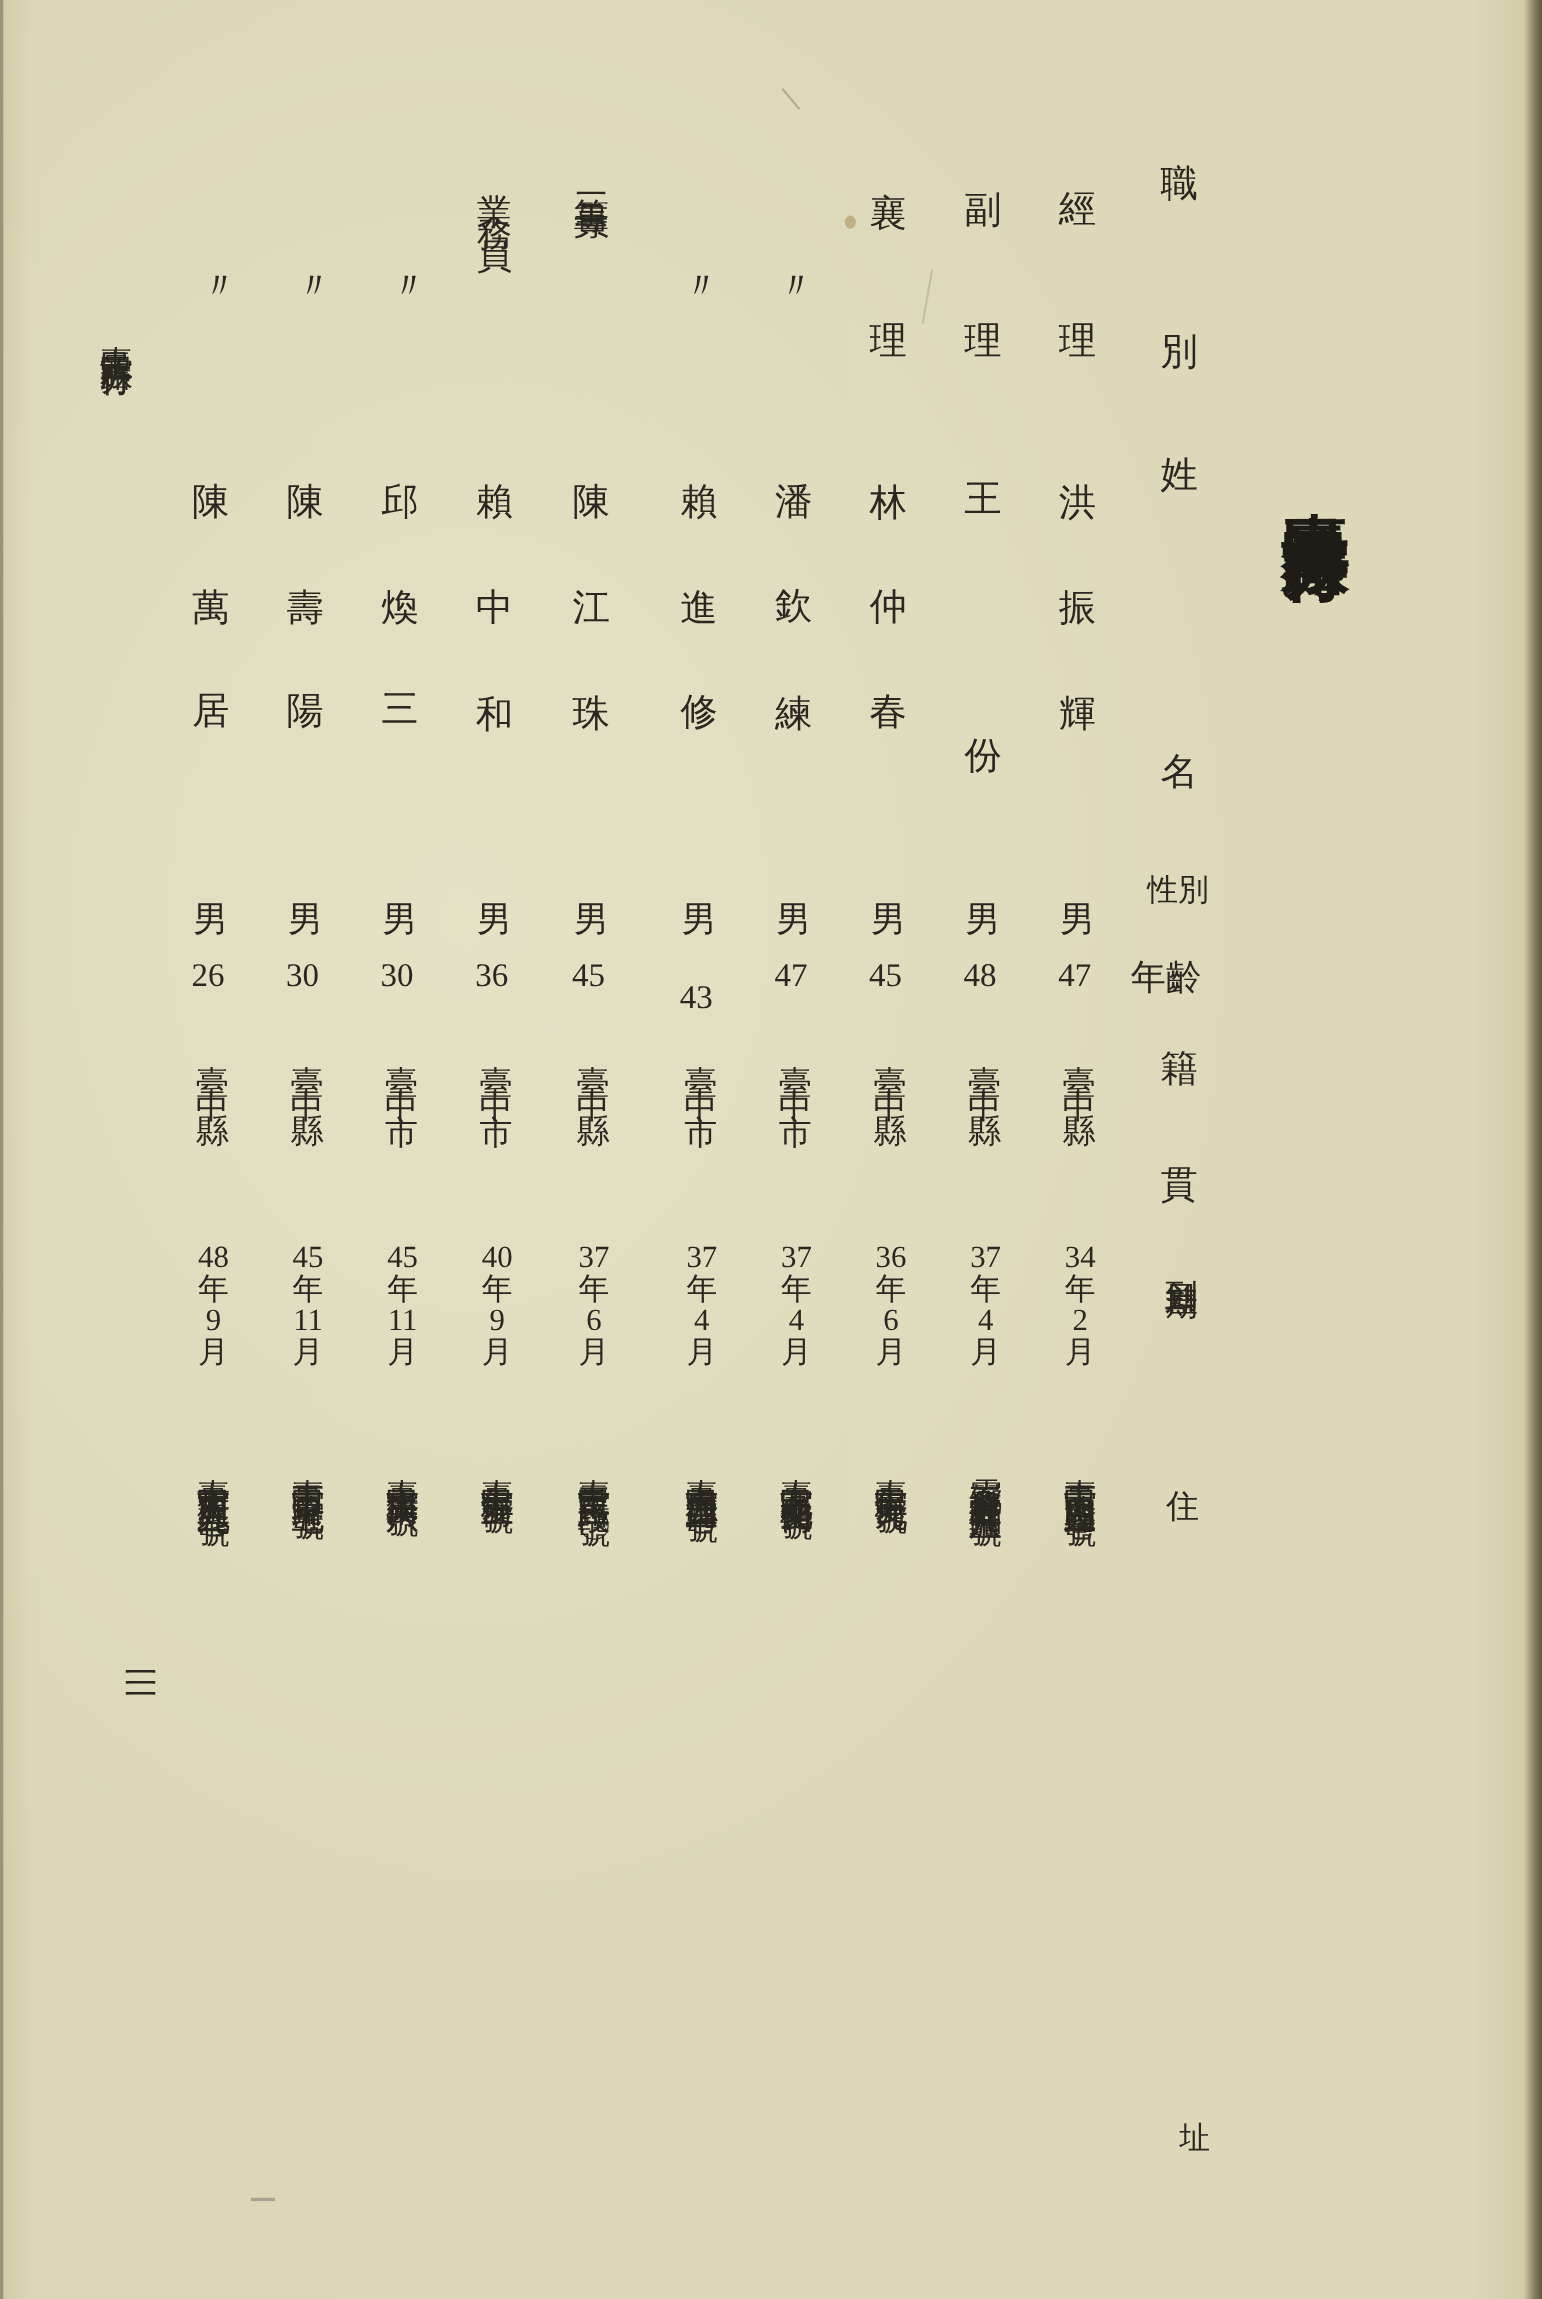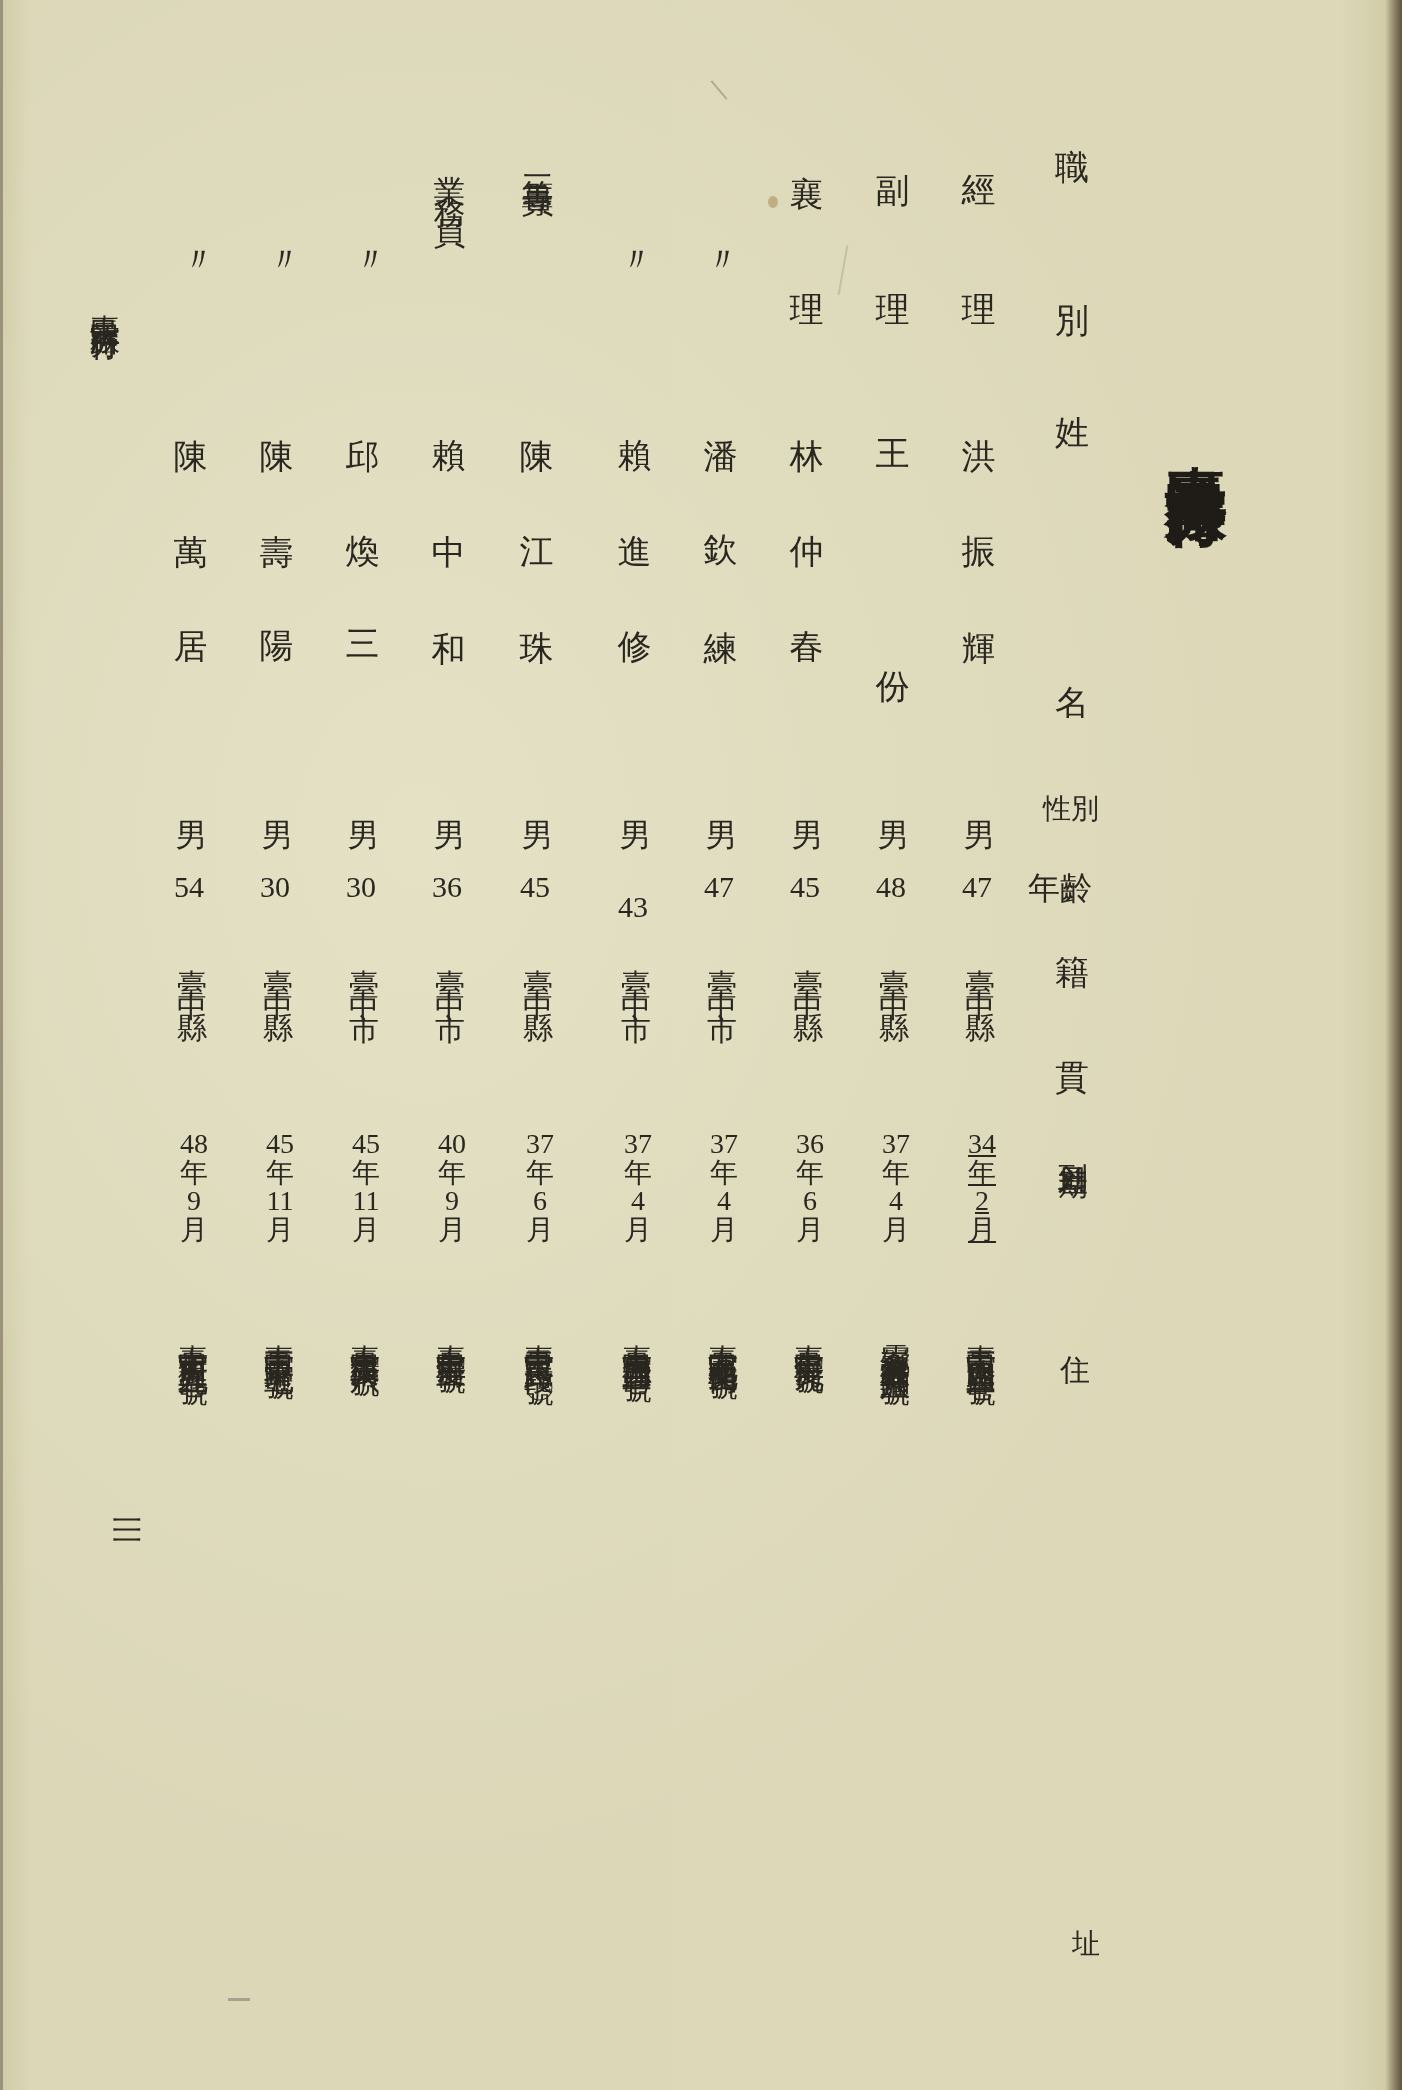--- a/index.html
+++ b/index.html
@@ -70,21 +70,21 @@
   <div class="col" style="left:1058px;top:1140px;font-size:30px;letter-spacing:2px;">到差日期</div>
   <div class="hdr" style="left:1060px;top:1355px;font-size:30px;">住</div>
   <div class="hdr" style="left:1072px;top:1930px;font-size:28px;">址</div>
 
   <div>
     <div class="col cell-role" style="left:962px;letter-spacing:118px;">經理</div>
     <div class="col cell-name" style="left:962px;letter-spacing:96px;">洪振輝</div>
     <div class="col cell-sex" style="left:964px;">男</div>
     <div class="col cell-age" style="left:962px;">47</div>
     <div class="col cell-origin" style="left:965px;">臺中縣</div>
-    <div class="col cell-date" style="left:952px;text-decoration:underline;"><span>34</span><br><span>年</span><br><span>2</span><br><span>月</span></div>
+    <div class="col cell-date" style="left:952px;"><span>34</span><br><span>年</span><br><span>2</span><br><span>月</span></div>
     <div class="col cell-addr" style="left:966px;">臺中市中山路一四三巷二號</div>
   </div>
 
   <div>
     <div class="col cell-role" style="left:876px;letter-spacing:118px;">副理</div>
     <div class="col cell-name" style="left:876px;letter-spacing:96px;">王 份</div>
     <div class="col cell-sex" style="left:878px;">男</div>
     <div class="col cell-age" style="left:876px;">48</div>
     <div class="col cell-origin" style="left:879px;">臺中縣</div>
     <div class="col cell-date" style="left:866px;"><span>37</span><br><span>年</span><br><span>4</span><br><span>月</span></div>
@@ -158,21 +158,21 @@
     <div class="col cell-age" style="left:260px;">30</div>
     <div class="col cell-origin" style="left:263px;">臺中縣</div>
     <div class="col cell-date" style="left:250px;"><span>45</span><br><span>年</span><br><span>11</span><br><span>月</span></div>
     <div class="col cell-addr" style="left:264px;">臺中市臺中路一七五號</div>
   </div>
 
   <div>
     <div class="col" style="left:182px;top:230px;">〃</div>
     <div class="col cell-name" style="left:174px;letter-spacing:96px;">陳萬居</div>
     <div class="col cell-sex" style="left:176px;">男</div>
-    <div class="col cell-age" style="left:174px;">54</div>
+    <div class="col cell-age" style="left:174px;">26</div>
     <div class="col cell-origin" style="left:177px;">臺中縣</div>
     <div class="col cell-date" style="left:164px;"><span>48</span><br><span>年</span><br><span>9</span><br><span>月</span></div>
     <div class="col cell-addr" style="left:178px;">臺中市川西街五九巷一二號</div>
   </div>
 
   <div class="footer-title">臺中民族路分行</div>
 
   <div class="page-num">一一一</div>
 </div>
 

